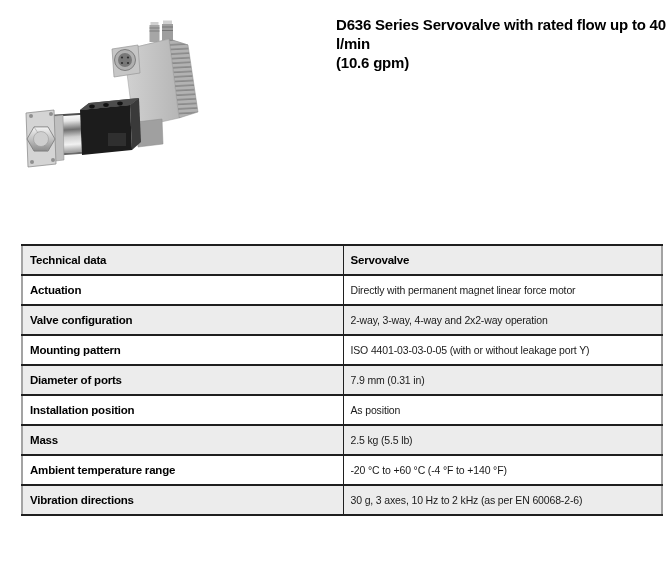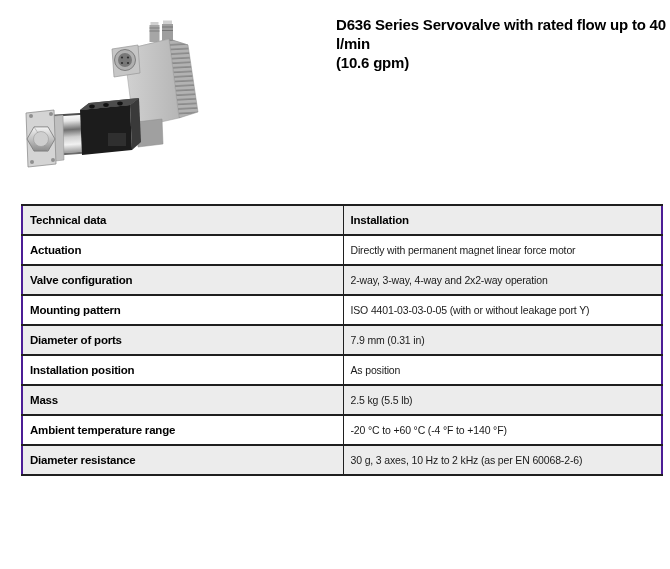--- a/index.html
+++ b/index.html
@@ -29,21 +29,21 @@
     height: 30px;
     box-sizing: border-box;
     padding: 0 4px 0 7px;
     text-align: left;
     vertical-align: middle;
     border: solid #1f1f1f;
     border-width: 2px 1px;
     overflow: hidden;
     white-space: nowrap;
   }
-  .spec-table { border: 2px solid #4c1d95; }
+  .spec-table { border: 2px solid #a3a3a3; margin-top: 40px; }
   .spec-table thead th {
     background: #ececec;
     font-size: 11.5px; font-weight: bold; letter-spacing: -0.2px;
   }
   .spec-table tbody tr:nth-child(even) { background: #ececec; }
   .spec-table td.label {
     font-size: 11.5px; font-weight: bold; letter-spacing: -0.2px; color: #000;
   }
   .spec-table td.desc {
     font-size: 10.5px; font-weight: normal; letter-spacing: -0.15px; color: #1a1a1a;
@@ -146,21 +146,21 @@
 </div>
 
 <table class="spec-table">
   <colgroup>
       <col style="width:321px">
       <col style="width:319px">
     </colgroup>
   <thead>
     <tr>
       <th>Technical data</th>
-      <th>Installation</th>
+      <th>Servovalve</th>
     </tr>
   </thead>
   <tbody>
     <tr>
       <td class="label">Actuation</td>
       <td class="desc">Directly with permanent magnet linear force motor</td>
     </tr>
     <tr>
       <td class="label">Valve configuration</td>
       <td class="desc">2-way, 3-way, 4-way and 2x2-way operation</td>
@@ -179,17 +179,17 @@
     </tr>
     <tr>
       <td class="label">Mass</td>
       <td class="desc">2.5 kg (5.5 lb)</td>
     </tr>
     <tr>
       <td class="label">Ambient temperature range</td>
       <td class="desc">-20 °C to +60 °C (-4 °F to +140 °F)</td>
     </tr>
     <tr>
-      <td class="label">Diameter resistance</td>
+      <td class="label">Vibration directions</td>
       <td class="desc">30 g, 3 axes, 10 Hz to 2 kHz (as per EN 60068-2-6)</td>
     </tr>
   </tbody>
 </table>
 
 </body></html>

